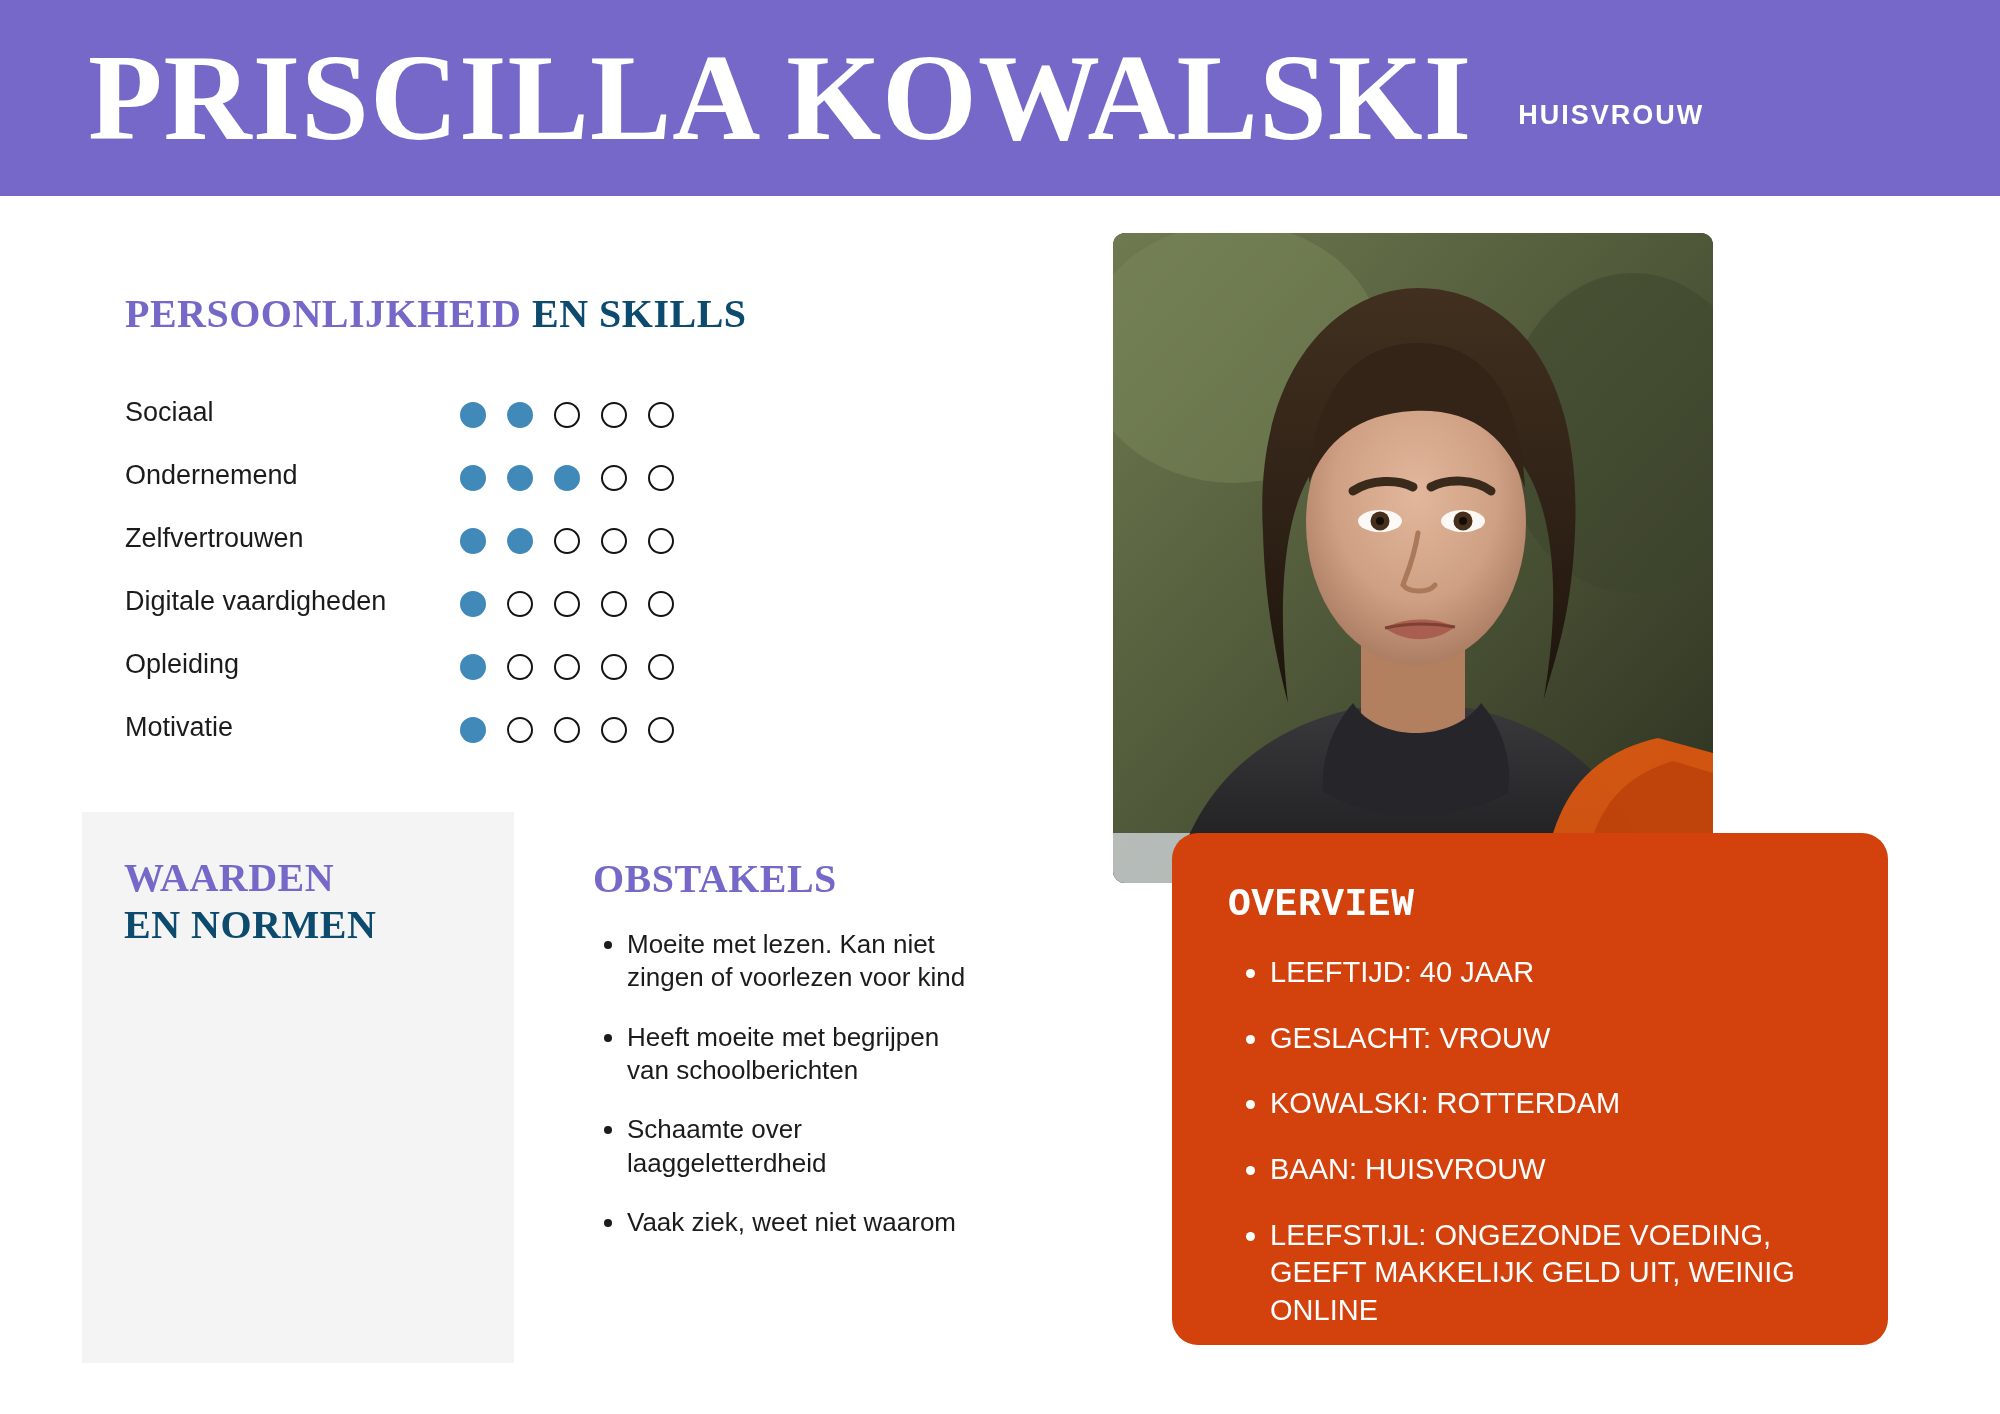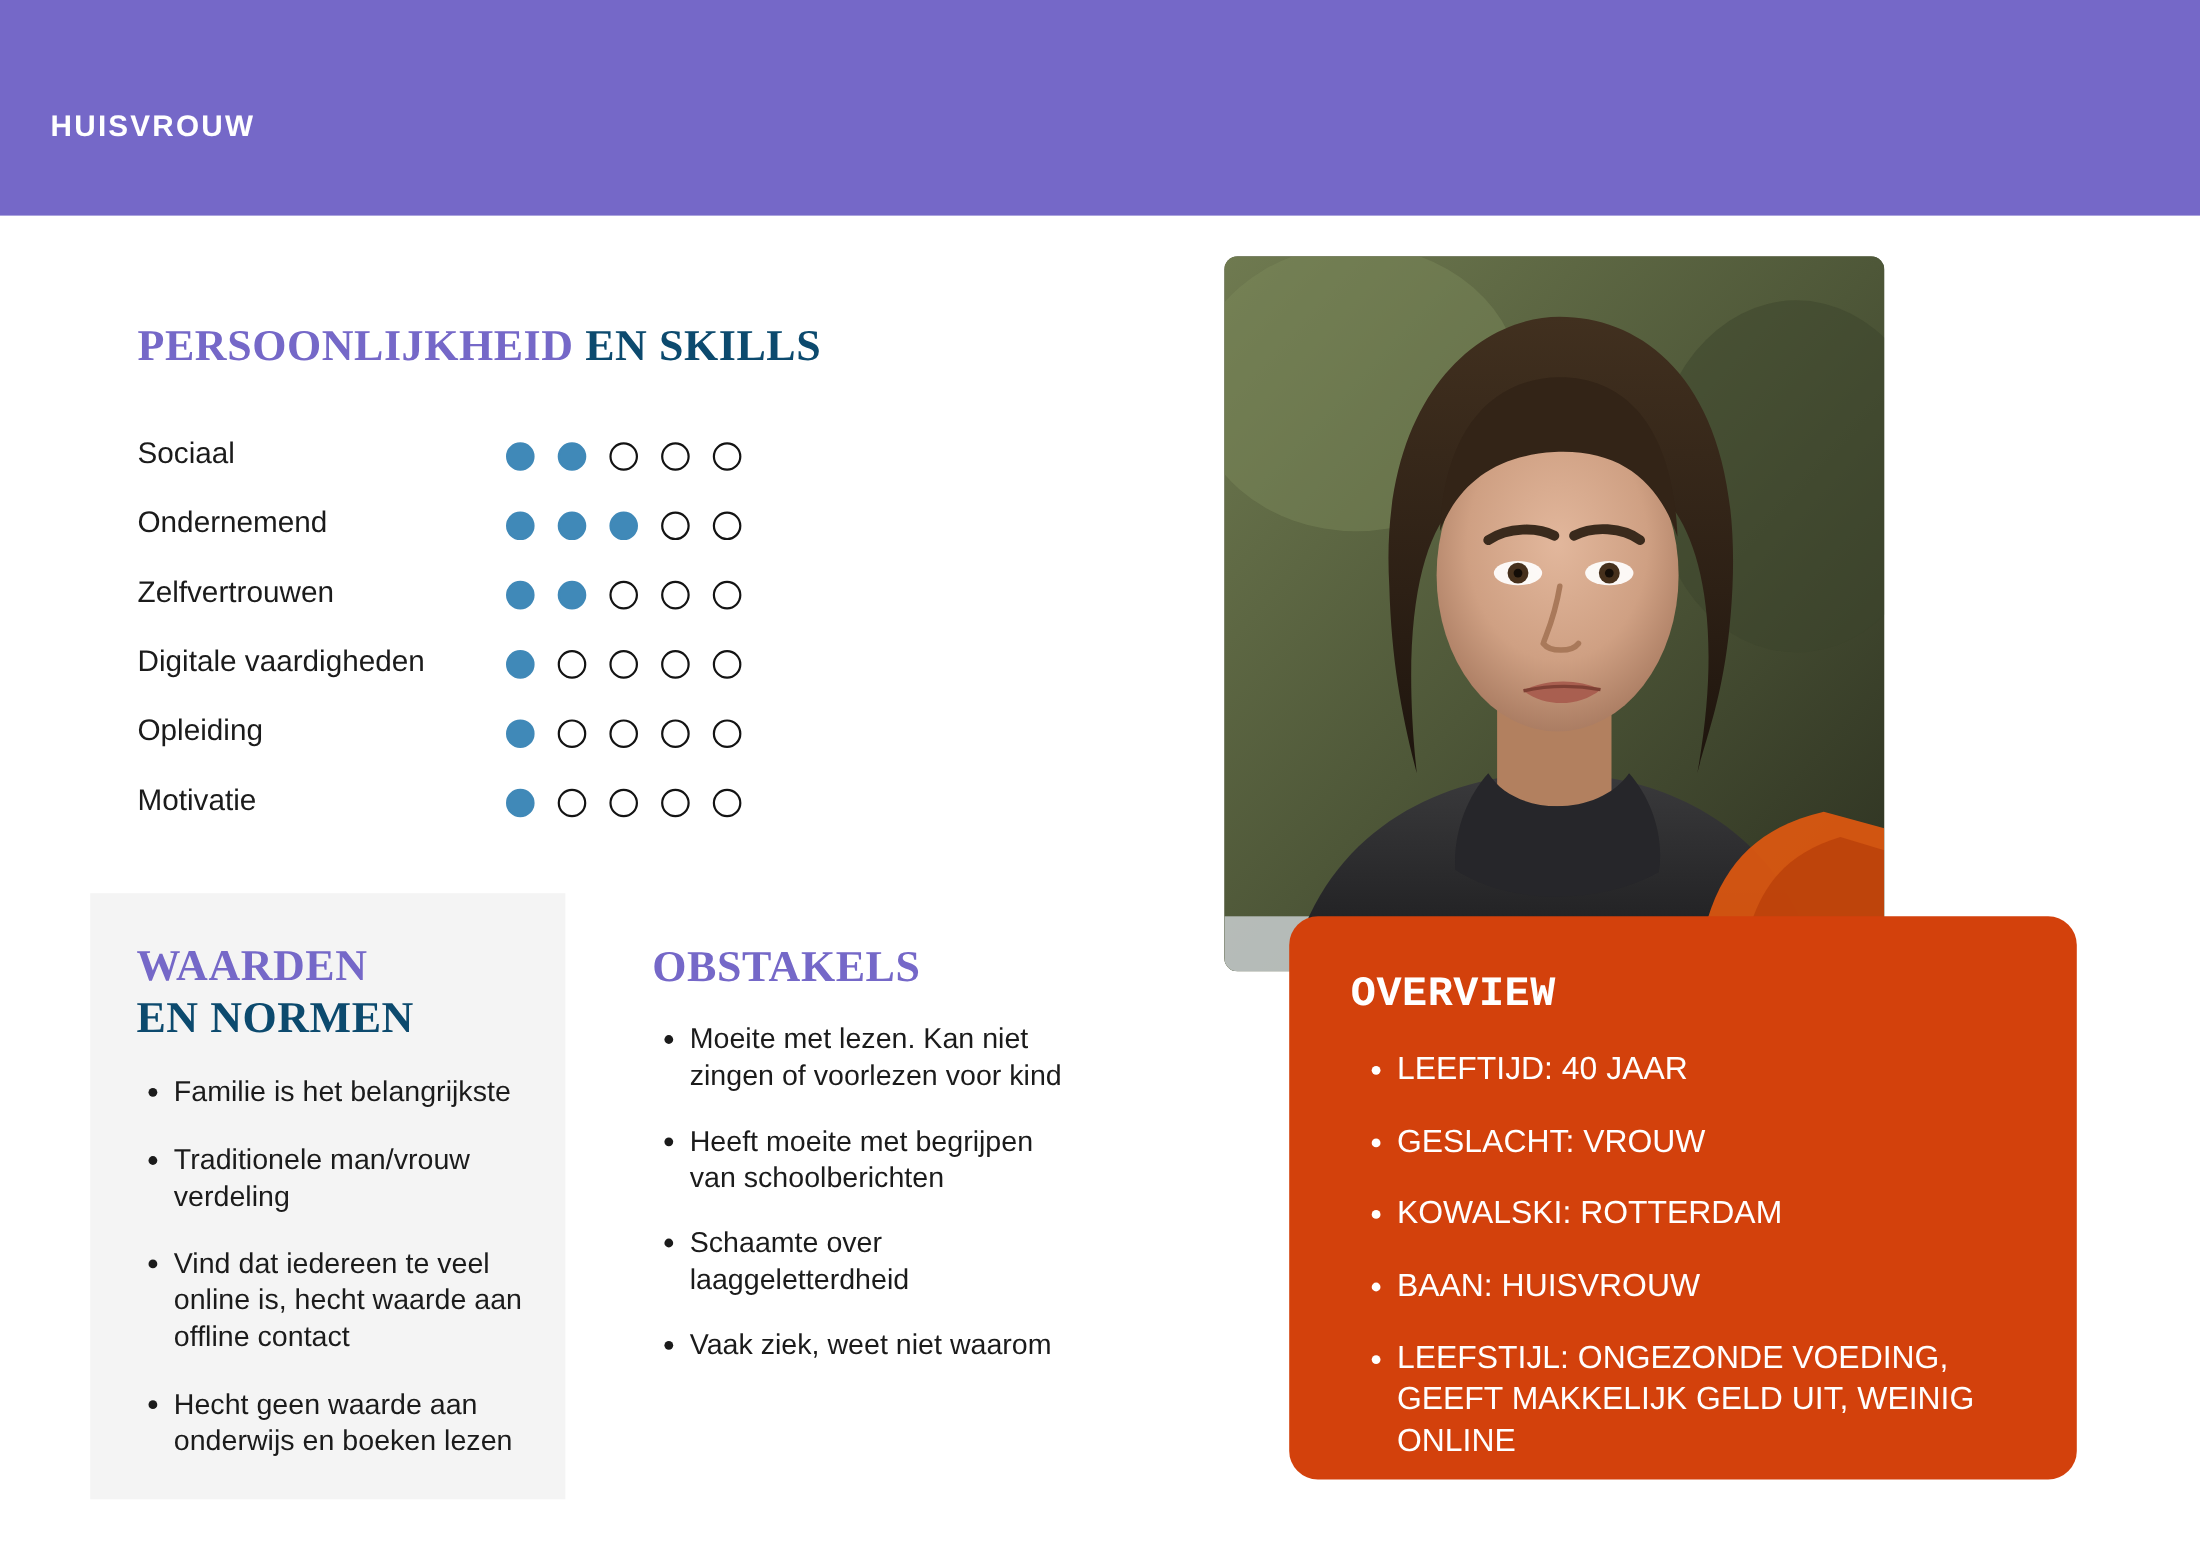--- a/index.html
+++ b/index.html
@@ -164,20 +164,21 @@
     color: #ffffff;
     font-size: 29px;
     line-height: 1.3;
     margin-top: 28px;
   }
 </style>
 </head>
 <body>
 
 <div class="header">
+  <div class="header-title">PRISCILLA KOWALSKI</div>
   <div class="header-sub">HUISVROUW</div>
 </div>
 
 <div class="skills-wrap">
   <div class="sec-heading skills-title">
     <span class="pp">PERSOONLIJKHEID </span><span class="oo">EN SKILLS</span>
   </div>
 
   <div class="skill-row">
     <div class="skill-label">Sociaal</div>
@@ -246,26 +247,20 @@
     </div>
   </div>
 </div>
 
 <div class="values-panel">
   <div class="values-inner">
     <div class="sec-heading">
       <span class="pp">WAARDEN</span><br>
       <span class="oo">EN NORMEN</span>
     </div>
-    <ul class="bullets">
-      <li>Familie is het belangrijkste</li>
-      <li>Traditionele man/vrouw verdeling</li>
-      <li>Vind dat iedereen te veel online is, hecht waarde aan offline contact</li>
-      <li>Hecht geen waarde aan onderwijs en boeken lezen</li>
-    </ul>
   </div>
 </div>
 
 <div class="obstacles">
   <div class="sec-heading pp">OBSTAKELS</div>
   <ul class="bullets">
     <li>Moeite met lezen. Kan niet zingen of voorlezen voor kind</li>
     <li>Heeft moeite met begrijpen van schoolberichten</li>
     <li>Schaamte over laaggeletterdheid</li>
     <li>Vaak ziek, weet niet waarom</li>

